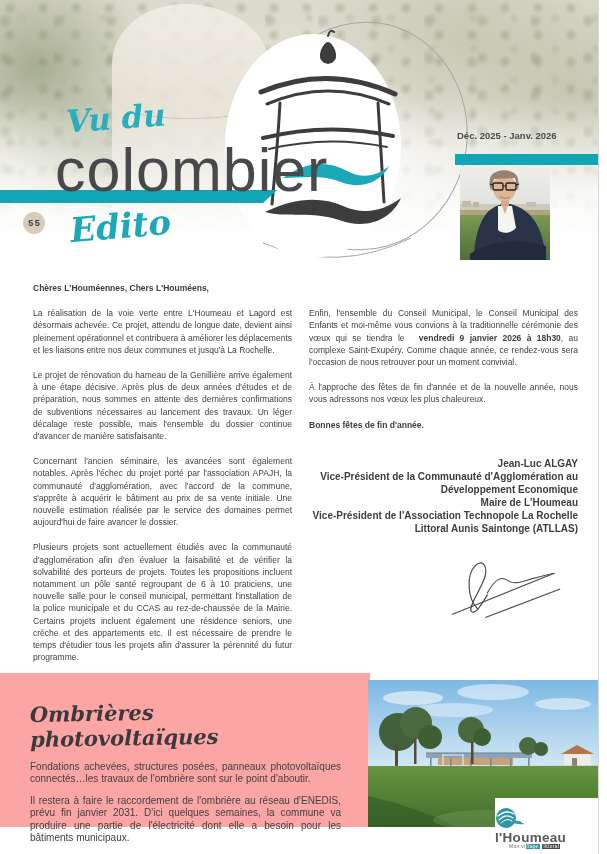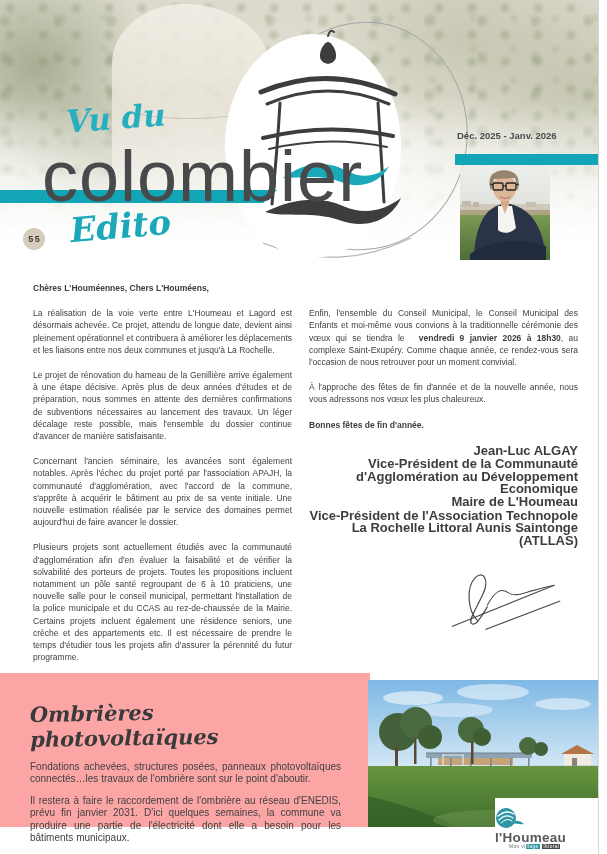--- a/index.html
+++ b/index.html
@@ -38,48 +38,48 @@
     border-radius:46% 54% 8px 8px / 28% 30% 6px 6px;
   }
   .faint-tower-roofline{position:absolute;left:8px;top:86px;width:140px;height:28px;border-bottom:1px solid rgba(158,148,126,.55);border-radius:50%;}
   .tower-art{position:absolute;left:225px;top:18px;width:250px;height:245px;}
   .masthead-script{
     position:absolute;left:66px;top:100px;
     font-family:"DejaVu Serif",serif;font-style:italic;font-weight:bold;
     font-size:31px;color:#27afc0;transform:rotate(-4deg);z-index:6;
   }
   .masthead-main{
-    position:absolute;left:42px;top:140px;font-size:72px;line-height:1;
+    position:absolute;left:55px;top:140px;font-size:61px;line-height:1;
     font-weight:400;letter-spacing:1px;color:#48494b;z-index:6;
   }
   .bar{background:#11a5b6;position:absolute;z-index:5;}
   .bar-left{left:0;top:190px;width:277px;height:13px;clip-path:polygon(0 0,100% 0,95% 100%,0 100%);}
   .bar-right{left:455px;top:154px;width:144px;height:11px;}
   .issue-date{position:absolute;left:457px;top:130px;font-size:9.5px;font-weight:bold;color:#4a4b4d;z-index:6;}
   .issue-badge{
     position:absolute;left:23px;top:212px;width:22px;height:22px;border-radius:50%;
     background:#d7ccba;color:#3e3f41;font-size:9px;font-weight:bold;letter-spacing:1.5px;
-    display:flex;align-items:center;justify-content:center;z-index:6;text-indent:1.5px;margin-top:16px;
+    display:flex;align-items:center;justify-content:center;z-index:6;text-indent:1.5px;
   }
   .edito-title{
     position:absolute;left:70px;top:206px;
     font-family:"DejaVu Serif",serif;font-style:italic;font-weight:bold;
     font-size:34px;color:#1ba8b8;transform:rotate(-5deg);z-index:6;
   }
   .mayor-photo{position:absolute;left:460px;top:166px;width:90px;height:94px;z-index:6;}
 
   
   .edito-body{position:absolute;left:33px;top:282px;width:545px;z-index:4;}
   .salutation{font-size:9px;font-weight:bold;color:#3c3d3f;margin:0 0 18px 0;}
   .columns{display:flex;gap:17px;}
   .col-left{width:259px;}
   .col-right{width:269px;}
   .edito-body p{font-size:8.5px;line-height:12.2px;text-align:justify;margin:0 0 13px 0;}
   .b{font-weight:bold;color:#3c3d3f;margin-left:9px;}
-  .signature-block{margin-top:14px;text-align:right;font-weight:bold;color:#3c3d3f;font-size:13px;line-height:12.4px;}
+  .signature-block{margin-top:27px;text-align:right;font-weight:bold;color:#3c3d3f;font-size:10px;line-height:12.4px;}
   .sig-line{margin-bottom:1px;}
   .signature-scribble{display:block;margin:16px 6px 0 auto;width:128px;height:72px;}
 
   
   .pink-panel{
     position:absolute;left:0;top:673px;width:370px;height:154px;background:#fca5a5;
     box-sizing:border-box;padding:29px 29px 0 30px;z-index:4;
   }
   .solar-title{
     font-family:"DejaVu Serif",serif;font-style:italic;font-weight:bold;

